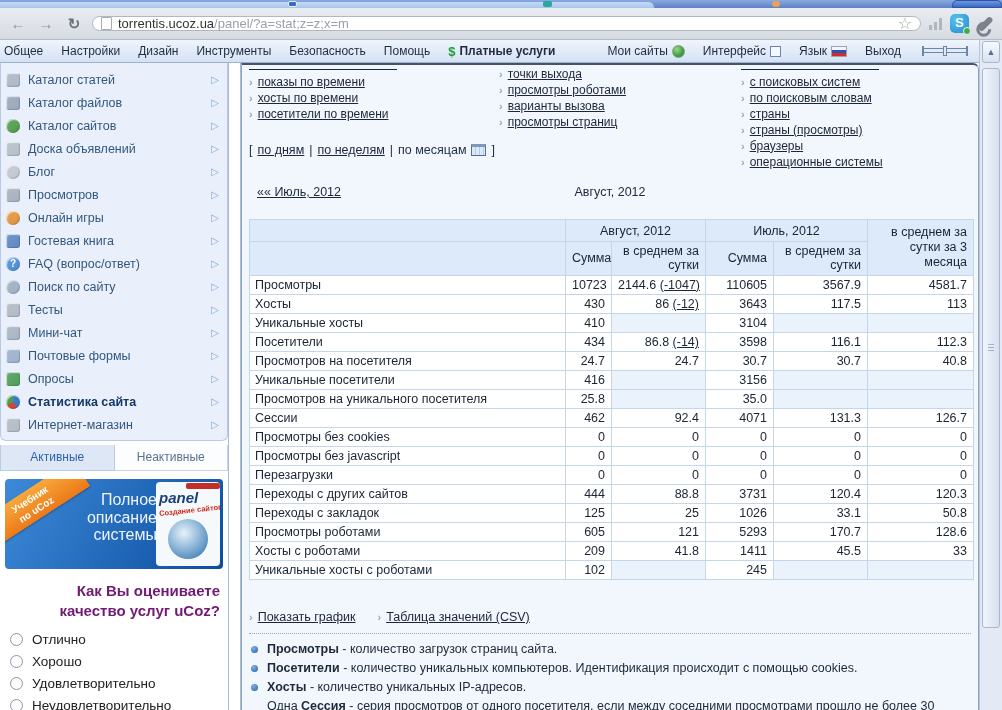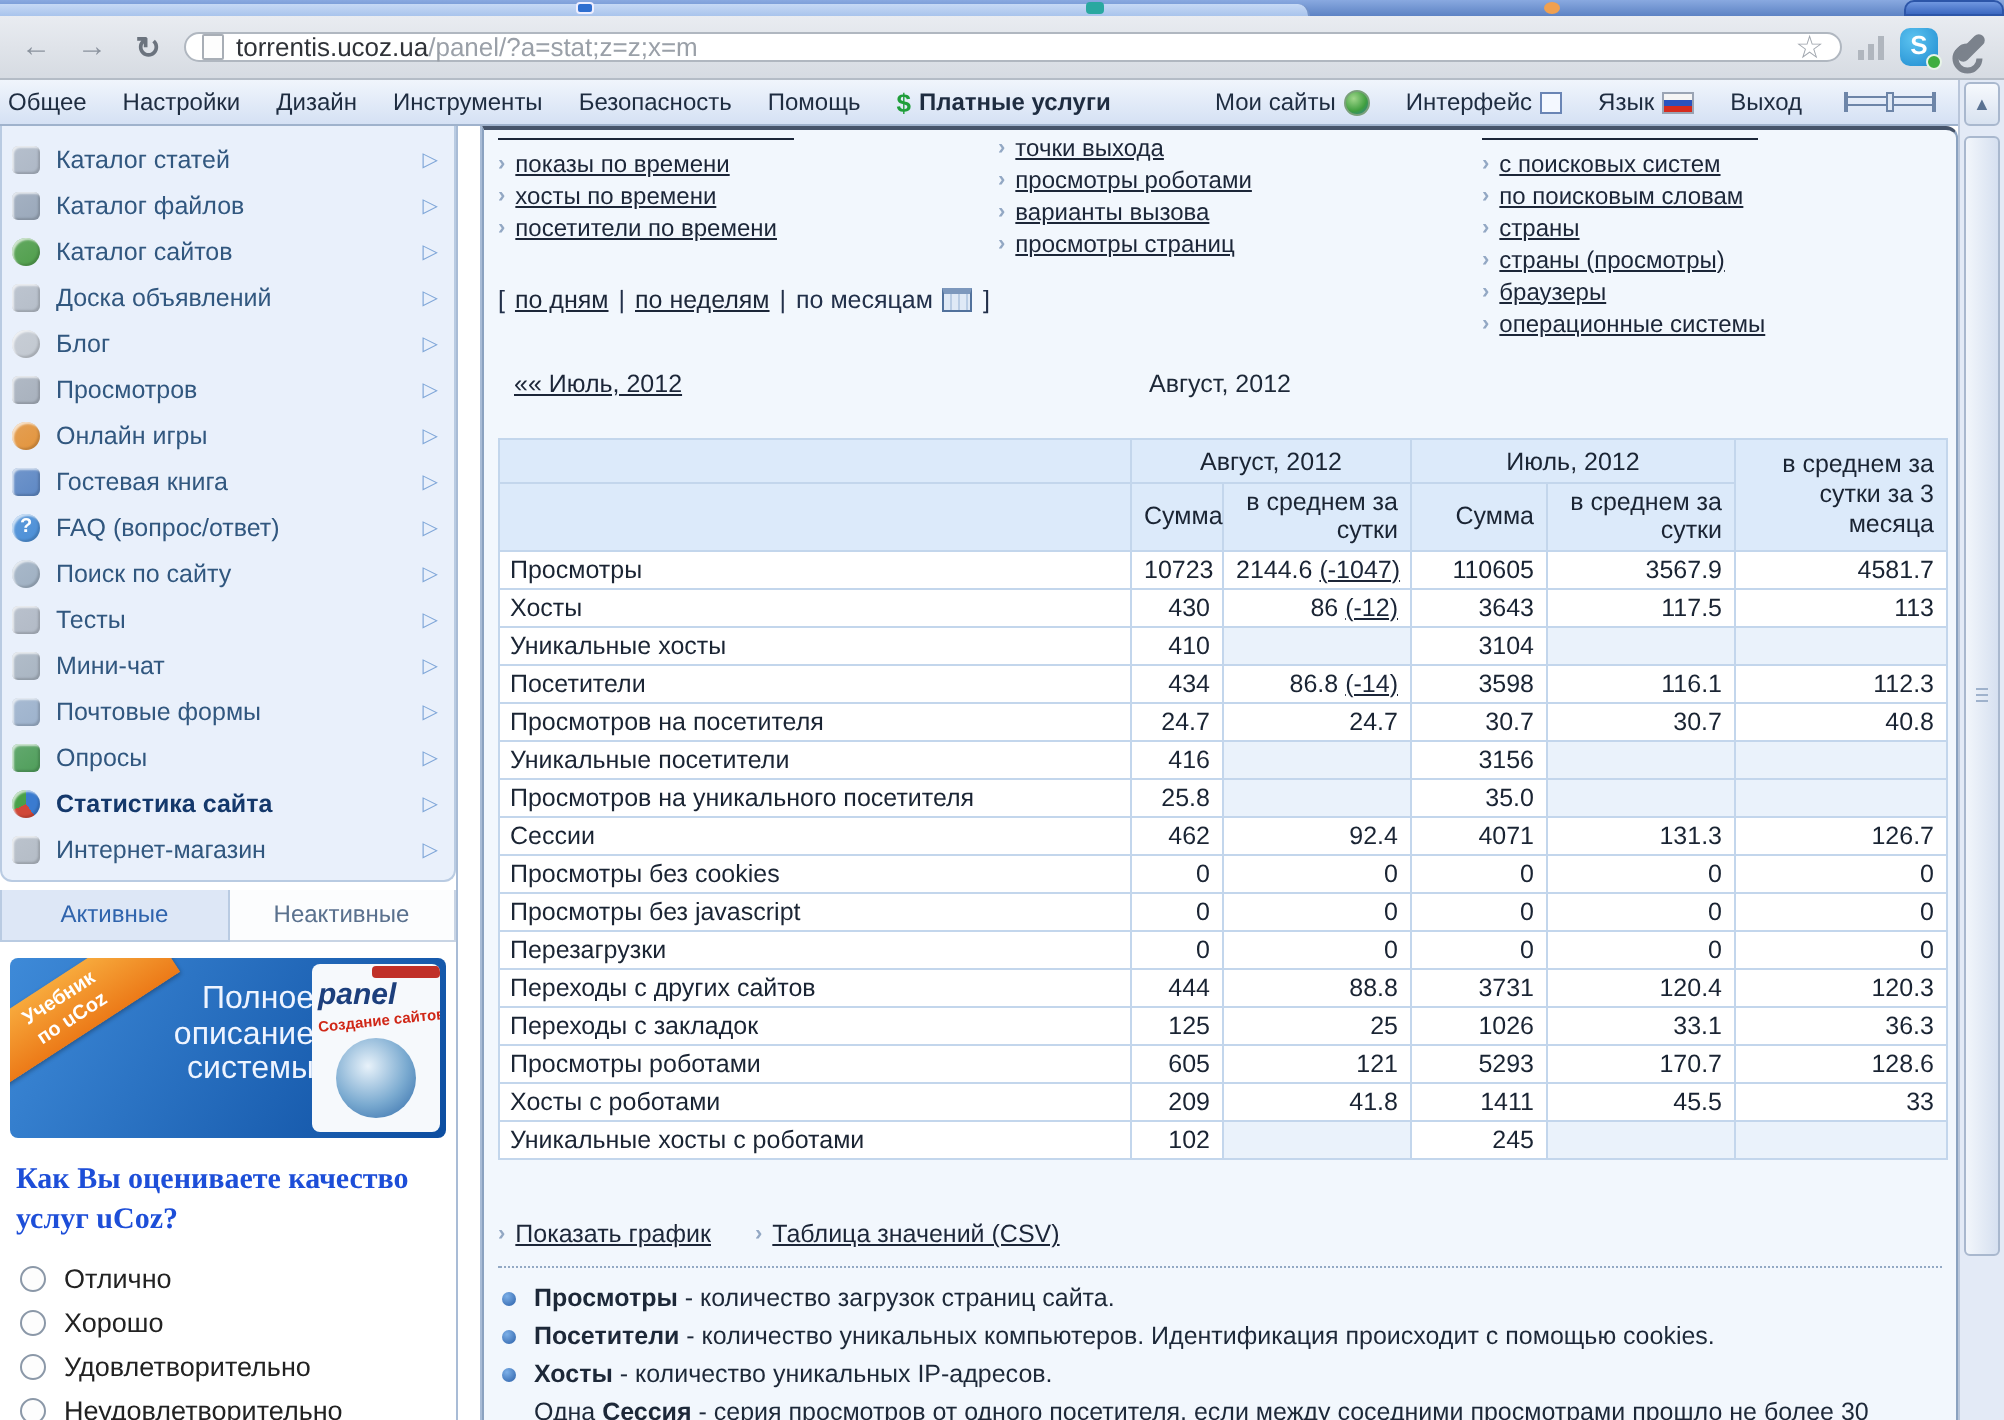--- a/index.html
+++ b/index.html
@@ -74,21 +74,21 @@
   .banner { margin:8px 5px 0 5px; height:90px; border-radius:4px; background:linear-gradient(120deg,#3e8ad8,#0c4da0); position:relative; overflow:hidden; cursor:pointer; }
   .ribbon { position:absolute; left:-30px; top:10px; width:116px; transform:rotate(-33deg); background:linear-gradient(#f7a93c,#ec7a18); color:#fff; font-size:10px; font-weight:bold; text-align:center; padding:4px 0; line-height:1.15; box-shadow:0 1px 2px rgba(0,0,0,.3); }
   .banner-title { position:absolute; left:52px; top:12px; width:100px; color:#eef4ff; font-size:16px; line-height:1.1; text-align:right; }
   .banner-box { position:absolute; right:3px; top:3px; width:64px; height:84px; background:#f6f9fc; border-radius:4px; padding:2px 3px; overflow:hidden; }
   .banner-box .tag { position:absolute; right:0; top:1px; width:34px; height:6px; background:#c03028; border-radius:2px; }
   .bx-title { color:#1c3f7c; font-weight:bold; font-style:italic; font-size:15px; margin-top:5px; }
   .bx-sub { color:#d02818; font-size:7.5px; font-weight:bold; transform:rotate(-6deg); white-space:nowrap; }
   .bx-swirl { width:40px; height:40px; margin:4px auto 0; border-radius:50%; background:radial-gradient(circle at 40% 35%, #e8f2fa, #7aaad0 55%, #2c66a6); }
 
   .survey { padding:12px 8px 0; background:#fff; }
-  .survey-q { font-size:15px; font-weight:bold; text-align:left; color:#1d4ed8; line-height:1.3;font-family:Liberation Serif, serif; }
+  .survey-q { font-size:15px; font-weight:bold; text-align:right; color:#701a75; line-height:1.3; }
   .survey-opts { margin-top:12px; padding-left:2px; }
   .option { display:flex; align-items:center; gap:9px; margin-bottom:7px; font-size:13.5px; color:#222; }
   .radio { width:13px; height:13px; border:1px solid #8b98a8; border-radius:50%; background:#fdfdfd; flex:0 0 auto; }
 
   
   .report-links { display:flex; font-size:12px; }
   .rcol1 { width:250px; } .rcol2 { width:242px; } .rcol3 { flex:1; }
   .rl { display:flex; align-items:center; gap:5px; margin-bottom:3px; height:13px; }
   .chev { color:#93a8c4; font-weight:bold; font-size:11px; }
   .mlink { color:#1c2638; text-decoration:underline; cursor:pointer; white-space:nowrap; }
@@ -531,21 +531,21 @@
             <td class="num">3731</td>
             <td class="num">120.4</td>
             <td class="num">120.3</td>
           </tr>
           <tr>
             <td class="lblc">Переходы с закладок</td>
             <td class="num">125</td>
             <td class="num">25</td>
             <td class="num">1026</td>
             <td class="num">33.1</td>
-            <td class="num">36.3</td>
+            <td class="num">50.8</td>
           </tr>
           <tr>
             <td class="lblc">Просмотры роботами</td>
             <td class="num">605</td>
             <td class="num">121</td>
             <td class="num">5293</td>
             <td class="num">170.7</td>
             <td class="num">128.6</td>
           </tr>
           <tr>

